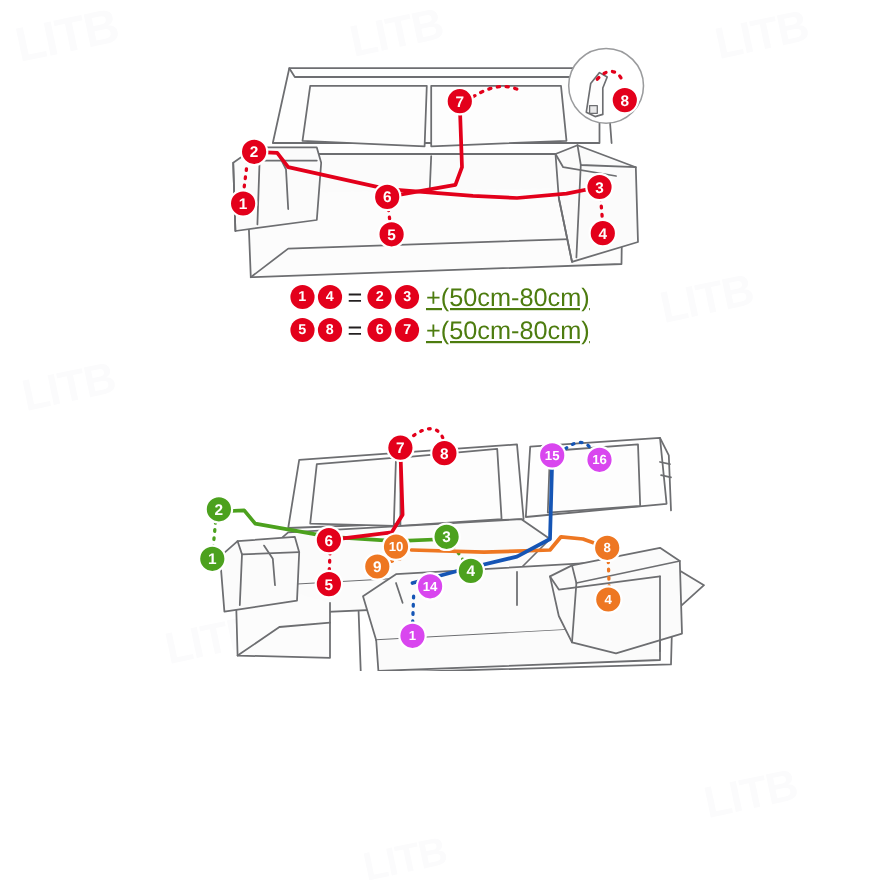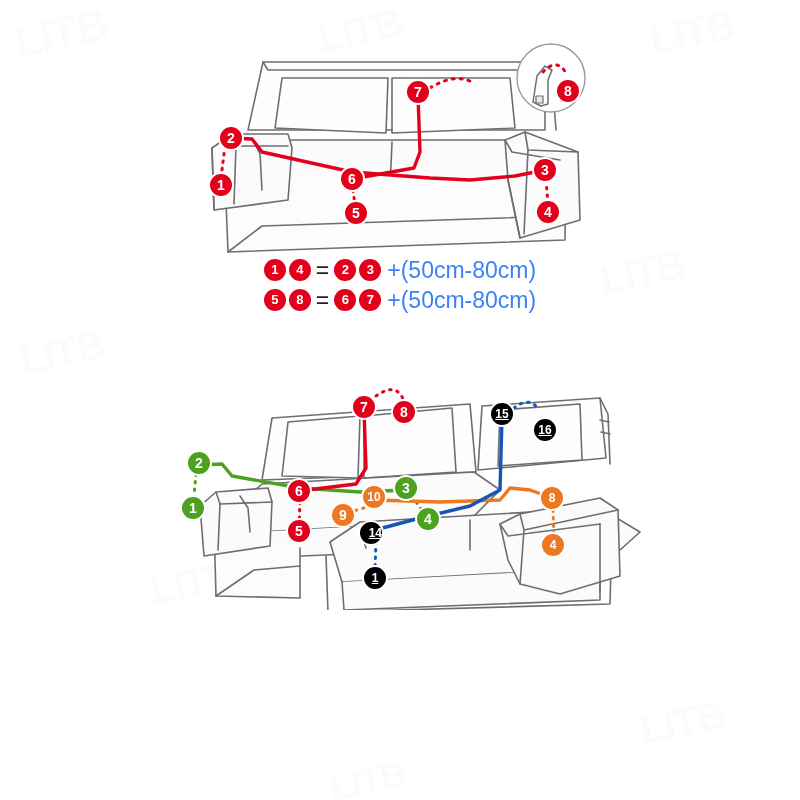--- a/index.html
+++ b/index.html
@@ -73,21 +73,21 @@
     font-size: 14px;
     line-height: 22px;
     text-align: center;
     transform: translate(-50%, -50%);
     z-index: 6;
   }
   .marker.two-digit { font-size: 12px; }
   .m-red    { background: #e3001b; }
   .m-green  { background: #4ca11e; }
   .m-orange { background: #ee7722; }
-  .m-blue   { background: #000000; text-decoration: underline; }
+  .m-blue   { background: #d946ef; }
 
   
   .formulas {
     position: absolute;
     left: 0;
     width: 800px;
     text-align: center;
   }
   #formulas-sofa { top: 255px; }
 
@@ -114,22 +114,23 @@
   .fm-op {
     font-family: "Liberation Sans", sans-serif;
     font-size: 23px;
     font-weight: 500;
     color: #231f20;
     padding: 0 2px;
   }
   .fm-tail {
     font-family: "Liberation Sans", sans-serif;
     font-size: 23px;
-    color: #3b82f6;
+    color: #4d7c0f;
     padding-left: 3px;
+    text-decoration: underline;
   }
 </style>
 </head>
 <body>
 
 <div class="watermark wm-a">LITB</div>
 <div class="watermark wm-b">LITB</div>
 <div class="watermark wm-c">LITB</div>
 <div class="watermark wm-d">LITB</div>
 <div class="watermark wm-e">LITB</div>
@@ -318,23 +319,23 @@
     <div id="markers-sect">
         <div class="marker m-green" style="left: 193px; top: 148px;">1</div>
         <div class="marker m-green" style="left: 199px; top: 103px;">2</div>
         <div class="marker m-green" style="left: 406px; top: 128px;">3</div>
         <div class="marker m-green" style="left: 428px; top: 159px;">4</div>
         <div class="marker m-red" style="left: 299px; top: 171px;">5</div>
         <div class="marker m-red" style="left: 299px; top: 131px;">6</div>
         <div class="marker m-red" style="left: 364px; top: 47px;">7</div>
         <div class="marker m-red" style="left: 404px; top: 52px;">8</div>
         <div class="marker m-orange" style="left: 343px; top: 155px;">9</div>
-        <div class="marker m-orange two-digit" style="left: 374px; top: 137px;">10</div>
+        <div class="marker m-orange two-digit" style="left: 360px; top: 137px;">10</div>
         <div class="marker m-orange two-digit" style="left: 552px; top: 138px;">8</div>
         <div class="marker m-orange two-digit" style="left: 553px; top: 185px;">4</div>
         <div class="marker m-blue two-digit" style="left: 375px; top: 218px;">1</div>
-        <div class="marker m-blue two-digit" style="left: 371px; top: 173px; text-align: right;">14</div>
+        <div class="marker m-blue two-digit" style="left: 391px; top: 173px;">14</div>
         <div class="marker m-blue two-digit" style="left: 502px; top: 54px;">15</div>
-        <div class="marker m-blue two-digit" style="left: 545px; top: 58px; margin-top: 12px;">16</div>
+        <div class="marker m-blue two-digit" style="left: 545px; top: 58px;">16</div>
       </div>
   </div>
 
 </div>
 
 </body></html>

